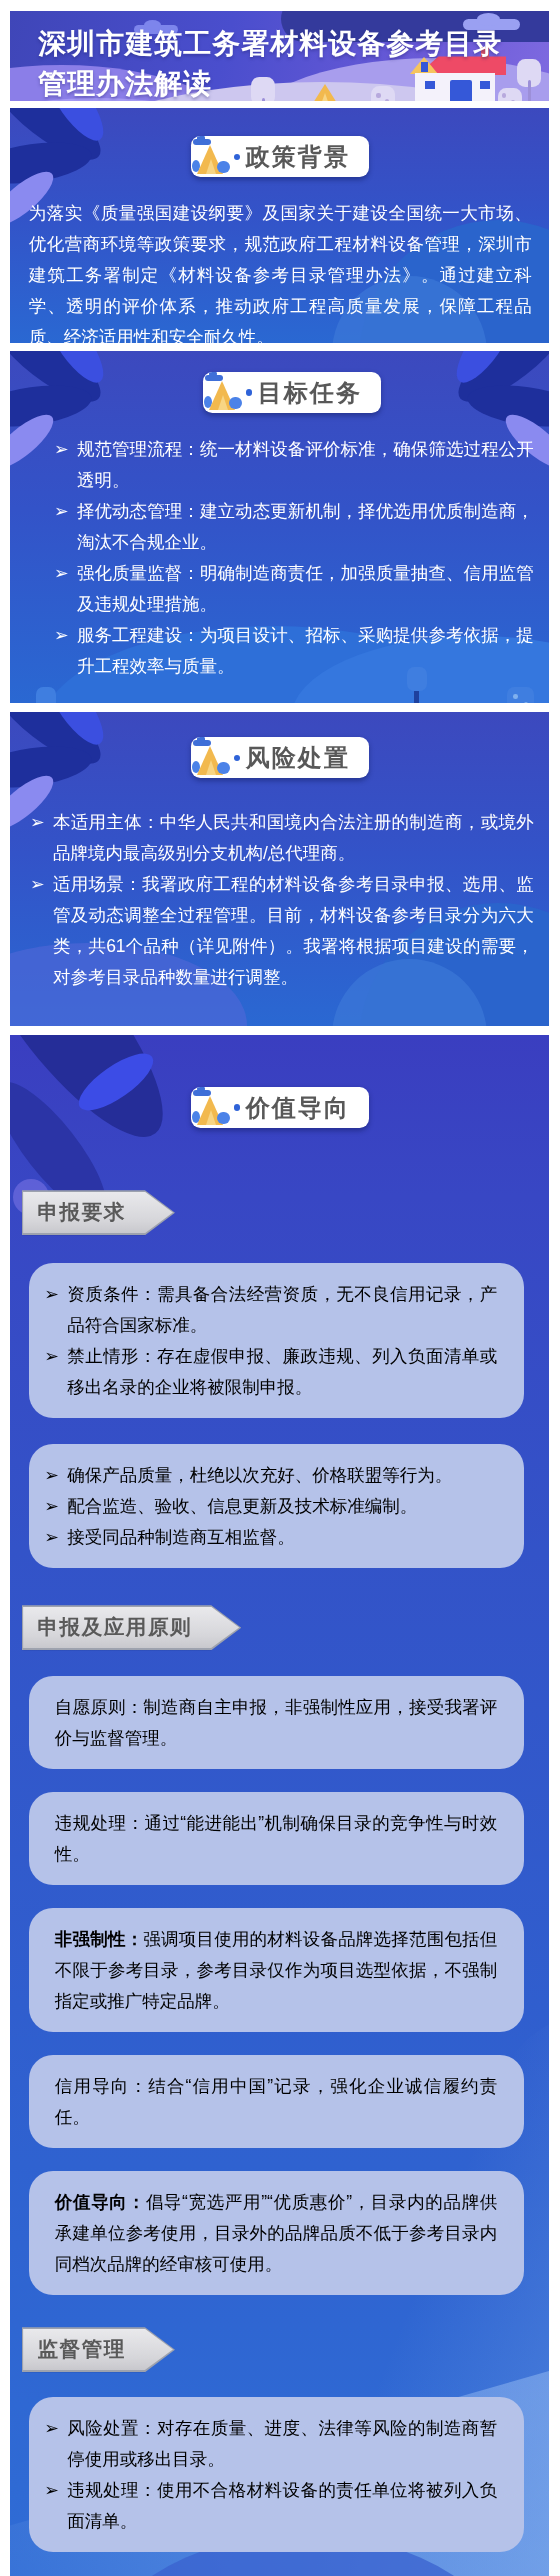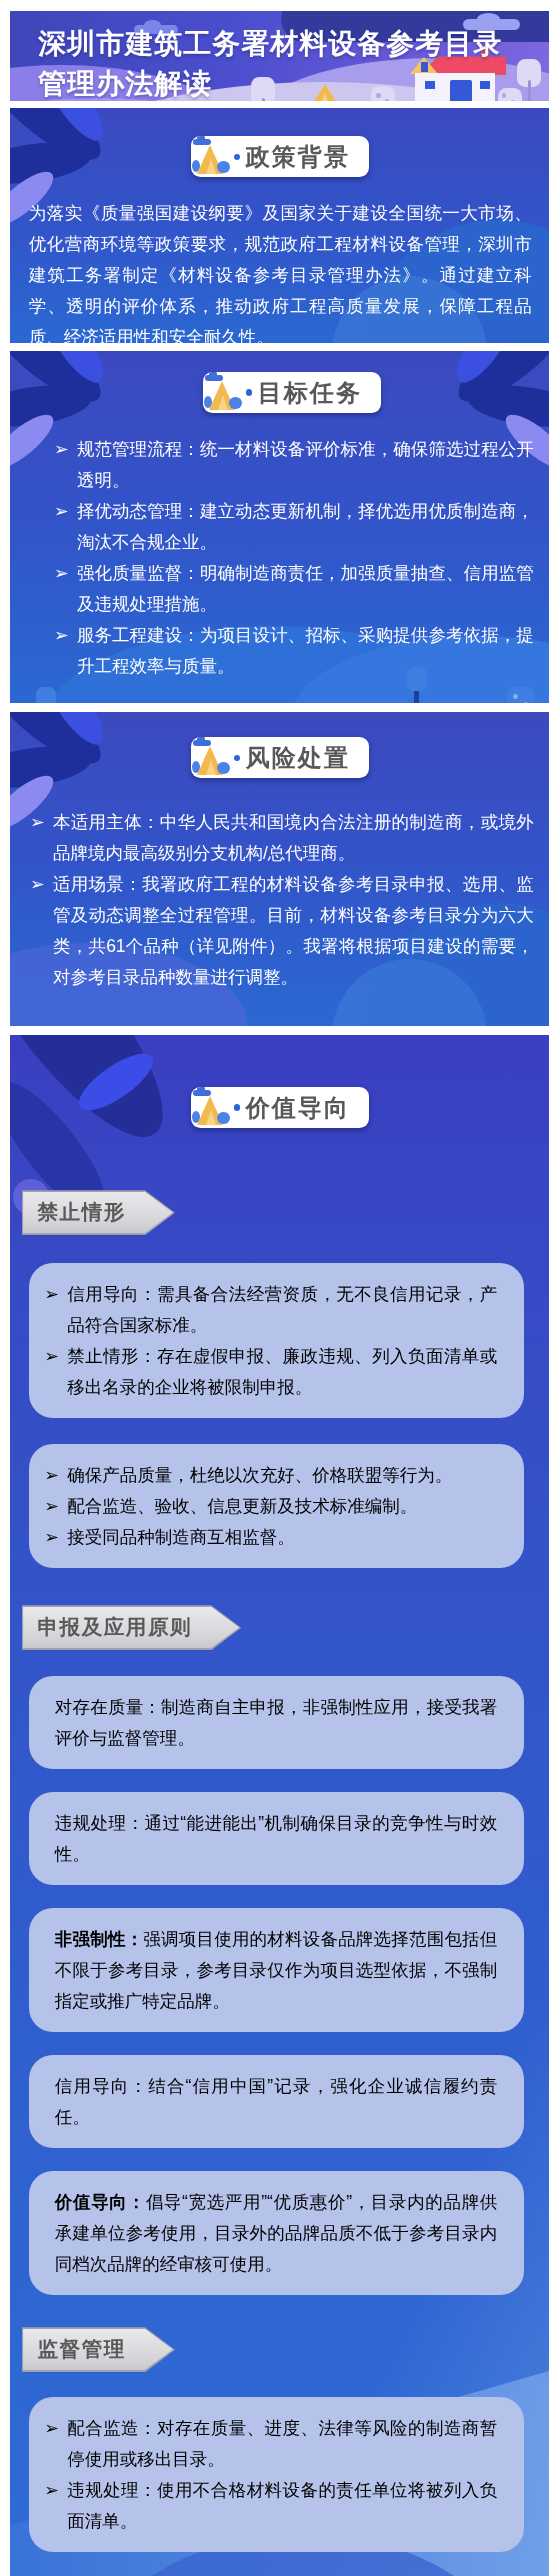--- a/index.html
+++ b/index.html
@@ -329,27 +329,27 @@
           <span class="bball2"></span>
           <span class="btent"></span>
           <span class="btent2"></span>
           <span class="bball"></span>
       </span>
       <span class="badge-dot"></span>
       <span class="badge-text">价值导向</span>
     </div>
 
     <div class="pennant-row pr-1">
-      <div class="pennant"><span class="pennant-in">禁止情形</span></div>
+      <div class="pennant"><span class="pennant-in">申报要求</span></div>
     </div>
     <div class="lightbox box-decl">
       <ul class="arrow-list dark">
         <li>
             <span class="arrow">➢</span>
-            <span class="t">信用导向：需具备合法经营资质，无不良信用记录，产品符合国家标准。</span>
+            <span class="t">资质条件：需具备合法经营资质，无不良信用记录，产品符合国家标准。</span>
           </li>
         <li>
             <span class="arrow">➢</span>
             <span class="t">禁止情形：存在虚假申报、廉政违规、列入负面清单或移出名录的企业将被限制申报。</span>
           </li>
       </ul>
     </div>
 
     <div class="lightbox box-mfr">
       <ul class="arrow-list dark">
@@ -365,21 +365,21 @@
             <span class="arrow">➢</span>
             <span class="t">接受同品种制造商互相监督。</span>
           </li>
       </ul>
     </div>
 
     <div class="pennant-row pr-3">
       <div class="pennant"><span class="pennant-in">申报及应用原则</span></div>
     </div>
     <div class="lightbox principle first">
-      <p><span class="plabel">对存在质量：</span><span>制造商自主申报，非强制性应用，接受我署评价与监督管理。</span></p>
+      <p><span class="plabel">自愿原则：</span><span>制造商自主申报，非强制性应用，接受我署评价与监督管理。</span></p>
     </div>
     <div class="lightbox principle">
       <p><span class="plabel">违规处理：</span><span>通过“能进能出”机制确保目录的竞争性与时效性。</span></p>
     </div>
     <div class="lightbox principle">
       <p><span class="plabel bold">非强制性：</span><span>强调项目使用的材料设备品牌选择范围包括但不限于参考目录，参考目录仅作为项目选型依据，不强制指定或推广特定品牌。</span></p>
     </div>
     <div class="lightbox principle">
       <p><span class="plabel">信用导向：</span><span>结合“信用中国”记录，强化企业诚信履约责任。</span></p>
     </div>
@@ -387,21 +387,21 @@
       <p><span class="plabel bold">价值导向：</span><span>倡导“宽选严用”“优质惠价”，目录内的品牌供承建单位参考使用，目录外的品牌品质不低于参考目录内同档次品牌的经审核可使用。</span></p>
     </div>
 
     <div class="pennant-row pr-4">
       <div class="pennant"><span class="pennant-in">监督管理</span></div>
     </div>
     <div class="lightbox box-sup">
       <ul class="arrow-list dark">
         <li>
             <span class="arrow">➢</span>
-            <span class="t">配合监造：对存在质量、进度、法律等风险的制造商暂停使用或移出目录。</span>
+            <span class="t">风险处置：对存在质量、进度、法律等风险的制造商暂停使用或移出目录。</span>
           </li>
         <li>
             <span class="arrow">➢</span>
             <span class="t">违规处理：使用不合格材料设备的责任单位将被列入负面清单。</span>
           </li>
 
       </ul>
     </div>
   </section>
 

